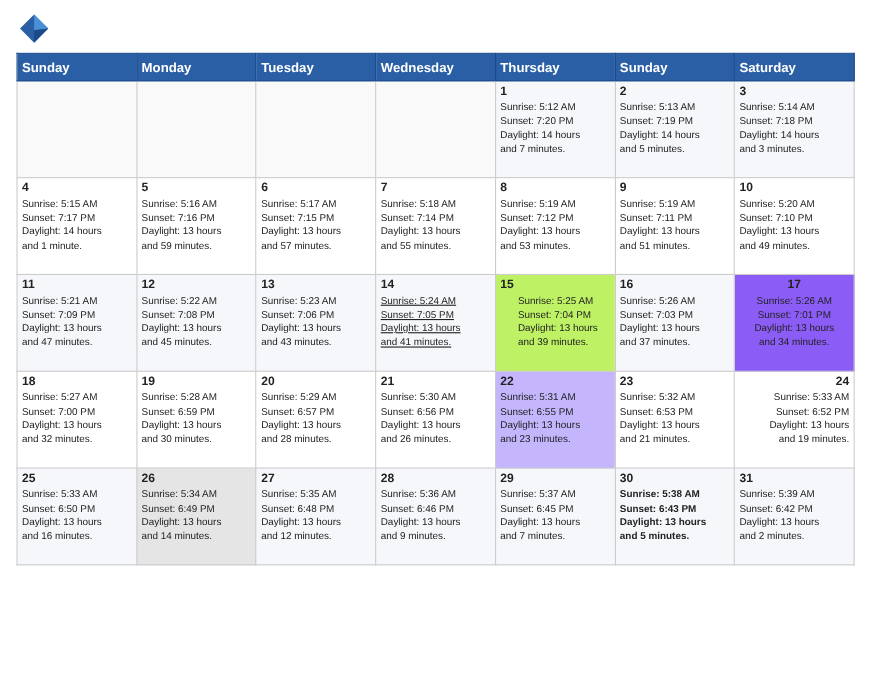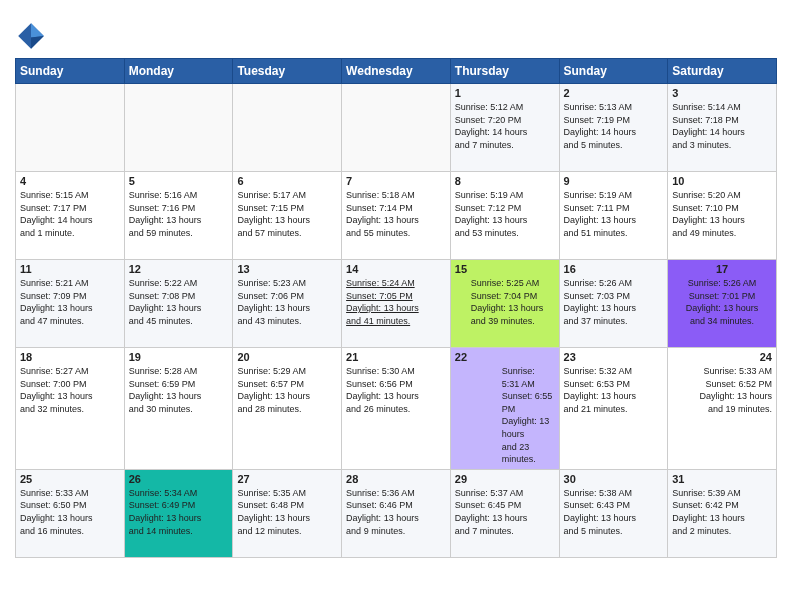--- a/index.html
+++ b/index.html
@@ -7,21 +7,21 @@
       font-family: Arial, sans-serif;
       background: #fff;
       width: 792px;
       min-height: 612px;
       padding: 0;
     }
     .page {
       width: 792px;
       min-height: 612px;
       background: #fff;
-      padding: 20px 15px 10px 15px;
+      padding: 10px 15px 10px 15px;
     }
     .header {
       display: flex;
       justify-content: space-between;
       align-items: flex-start;
       margin-bottom: 6px;
     }
     .logo {
       display: flex;
       align-items: center;
@@ -283,21 +283,21 @@
           </td>
           <td style="background: rgb(255, 255, 255);">
             <div class="day-num">21</div>
             <div class="day-info" style="white-space: pre-line;">Sunrise: 5:30 AM
 Sunset: 6:56 PM
 Daylight: 13 hours
 and 26 minutes.</div>
           </td>
           <td style="background: #c4b5fd;">
             <div class="day-num">22</div>
-            <div class="day-info" style="white-space: pre-line; margin-left: 47px;">Sunrise: 5:31 AM
+            <div class="day-info" style="white-space: pre-line;">Sunrise: 5:31 AM
 Sunset: 6:55 PM
 Daylight: 13 hours
 and 23 minutes.</div>
           </td>
           <td style="background: rgb(255, 255, 255);">
             <div class="day-num">23</div>
             <div class="day-info" style="white-space: pre-line;">Sunrise: 5:32 AM
 Sunset: 6:53 PM
 Daylight: 13 hours
 and 21 minutes.</div>
@@ -311,21 +311,21 @@
           </td>
         </tr>
         <tr>
           <td style="background: rgb(245, 247, 250);">
             <div class="day-num">25</div>
             <div class="day-info" style="white-space: pre-line;">Sunrise: 5:33 AM
 Sunset: 6:50 PM
 Daylight: 13 hours
 and 16 minutes.</div>
           </td>
-          <td style="background: #14b8a6;">
+          <td style="background: #e5e5e5;">
             <div class="day-num">26</div>
             <div class="day-info" style="white-space: pre-line;">Sunrise: 5:34 AM
 Sunset: 6:49 PM
 Daylight: 13 hours
 and 14 minutes.</div>
           </td>
           <td style="background: rgb(245, 247, 250);">
             <div class="day-num">27</div>
             <div class="day-info" style="white-space: pre-line;">Sunrise: 5:35 AM
 Sunset: 6:48 PM
@@ -341,21 +341,21 @@
           </td>
           <td style="background: rgb(245, 247, 250);">
             <div class="day-num">29</div>
             <div class="day-info" style="white-space: pre-line;">Sunrise: 5:37 AM
 Sunset: 6:45 PM
 Daylight: 13 hours
 and 7 minutes.</div>
           </td>
           <td style="background: rgb(245, 247, 250);">
             <div class="day-num">30</div>
-            <div class="day-info" style="white-space: pre-line;">Sunrise: 5:38 AM
+            <div class="day-info" style="white-space: pre-line; font-weight: bold;">Sunrise: 5:38 AM
 Sunset: 6:43 PM
 Daylight: 13 hours
 and 5 minutes.</div>
           </td>
           <td style="background: rgb(245, 247, 250);">
             <div class="day-num">31</div>
             <div class="day-info" style="white-space: pre-line;">Sunrise: 5:39 AM
 Sunset: 6:42 PM
 Daylight: 13 hours
 and 2 minutes.</div>

